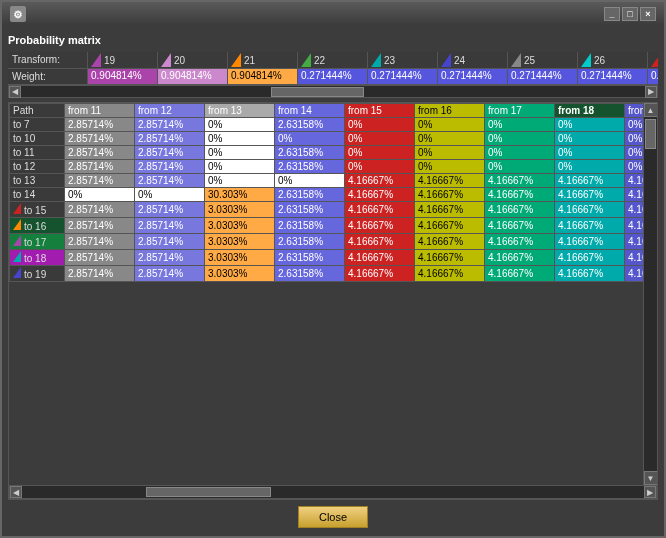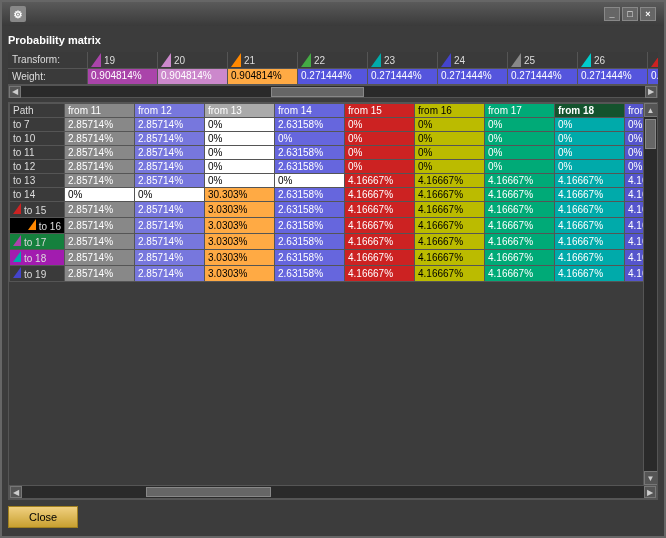--- a/index.html
+++ b/index.html
@@ -209,21 +209,21 @@
     .checkbox-row input[type="checkbox"] {
       width: 14px;
       height: 14px;
     }
     .checkbox-label {
       color: #ddd;
       font-size: 11px;
     }
     .close-btn-row {
       display: flex;
-      justify-content: flex-start;
+      justify-content: center;
       padding: 2px 0;
     }
     .close-btn {
       background: linear-gradient(to bottom, #f0d080, #c8a030);
       border: 1px solid #a08020;
       padding: 4px 20px;
       font-size: 11px;
       cursor: pointer;
       color: #000;
       font-weight: normal;
@@ -477,21 +477,21 @@
                   <td style="background: rgb(119, 119, 221); color: rgb(255, 255, 255);">2.85714%</td>
                   <td style="background: rgb(255, 170, 68); color: rgb(0, 0, 0);">3.0303%</td>
                   <td style="background: rgb(102, 102, 221); color: rgb(255, 255, 255);">2.63158%</td>
                   <td style="background: rgb(204, 34, 34); color: rgb(255, 255, 255);">4.16667%</td>
                   <td style="background: rgb(187, 187, 0); color: rgb(0, 0, 0);">4.16667%</td>
                   <td style="background: rgb(0, 170, 119); color: rgb(255, 255, 255);">4.16667%</td>
                   <td style="background: rgb(0, 170, 170); color: rgb(255, 255, 255);">4.16667%</td>
                   <td style="background: rgb(85, 85, 204); color: rgb(255, 255, 255);">4.16667</td>
                 </tr>
                 <tr>
-                  <td class="path-cell" style="background: #000000; color: rgb(221, 221, 221); text-align: right;"><span style="display:inline-block;width:0;height:0;border-left:8px solid transparent;border-bottom:11px solid #ff8800;margin-right:3px;"></span>to 16</td>
+                  <td class="path-cell" style="background: #14532d; color: rgb(221, 221, 221);"><span style="display:inline-block;width:0;height:0;border-left:8px solid transparent;border-bottom:11px solid #ff8800;margin-right:3px;"></span>to 16</td>
                   <td style="background: rgb(136, 136, 136); color: rgb(255, 255, 255);">2.85714%</td>
                   <td style="background: rgb(119, 119, 221); color: rgb(255, 255, 255);">2.85714%</td>
                   <td style="background: rgb(255, 170, 68); color: rgb(0, 0, 0);">3.0303%</td>
                   <td style="background: rgb(102, 102, 221); color: rgb(255, 255, 255);">2.63158%</td>
                   <td style="background: rgb(204, 34, 34); color: rgb(255, 255, 255);">4.16667%</td>
                   <td style="background: rgb(187, 187, 0); color: rgb(0, 0, 0);">4.16667%</td>
                   <td style="background: rgb(0, 170, 119); color: rgb(255, 255, 255);">4.16667%</td>
                   <td style="background: rgb(0, 170, 170); color: rgb(255, 255, 255);">4.16667%</td>
                   <td style="background: rgb(85, 85, 204); color: rgb(255, 255, 255);">4.16667</td>
                 </tr>

